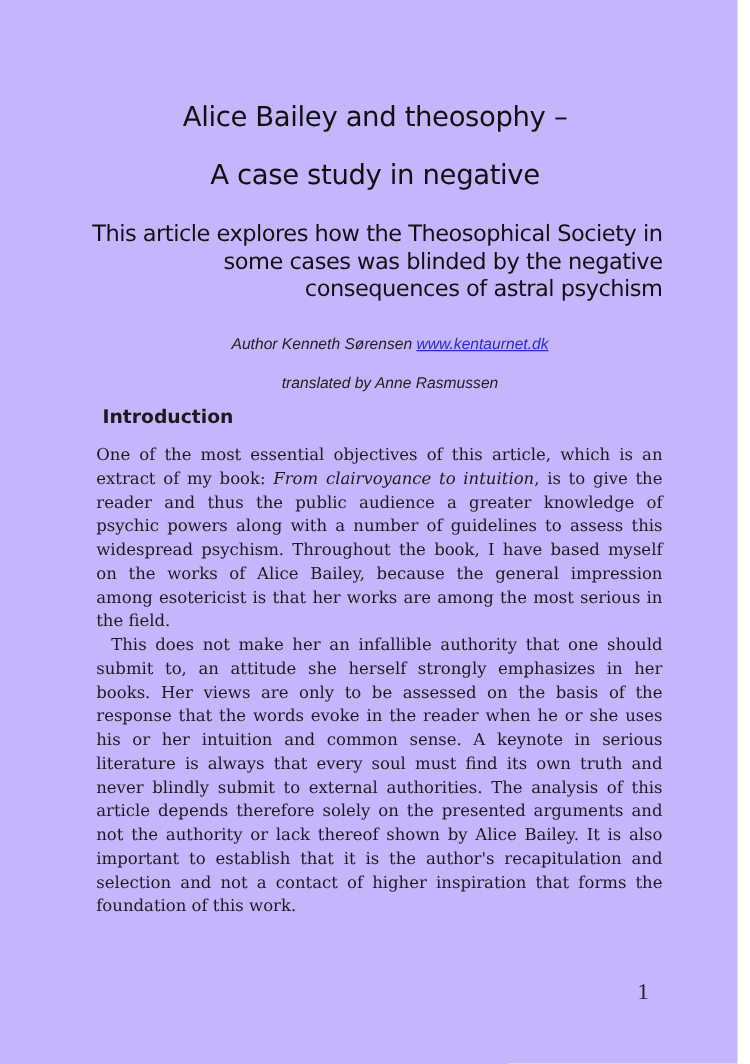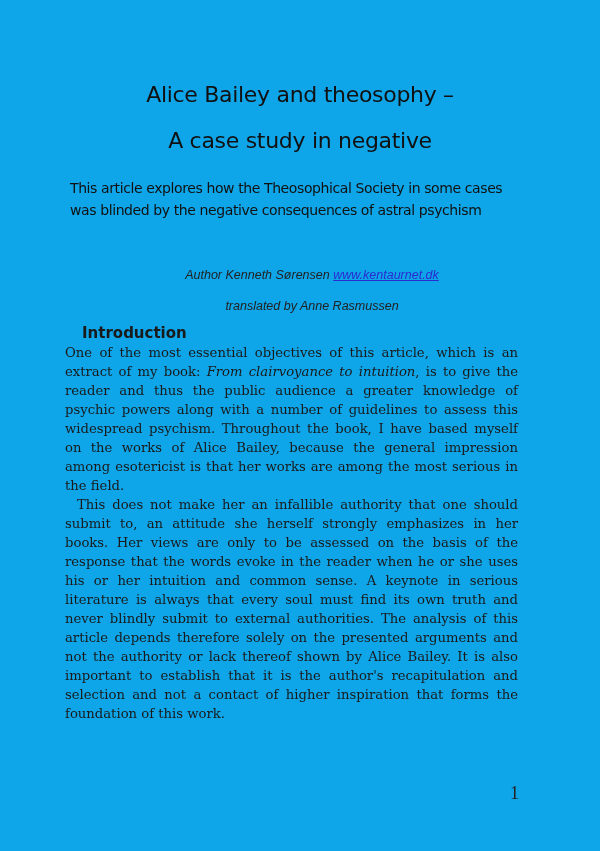--- a/index.html
+++ b/index.html
@@ -1,29 +1,29 @@
 <!DOCTYPE html>
 <html><head>
 <meta charset="utf-8">
 <style>
   html, body { margin: 0; padding: 0; background: #ffffff; }
   body { width: 600px; height: 851px; position: relative; overflow: hidden; color: #1a1a1a; }
-  .page { position: absolute; left: 0; top: 0; width: 600px; height: 851px; background: #0ea5e9; }
+  .page { position: absolute; left: 0; top: 0; width: 552px; height: 851px; background: #c4b5fd; padding-left: 38px; }
 
   .title {
     position: absolute; left: 0; width: 600px; text-align: center;
     font-family: "DejaVu Sans", sans-serif; font-size: 22px; font-weight: normal;
     color: #111; letter-spacing: -0.3px; margin: 0;
   }
   .title.l1 { top: 82px; }
   .title.l2 { top: 128px; }
 
   .subtitle {
-    position: absolute; left: 70px; width: 460px; top: 177px; text-align: left;
-    font-family: "DejaVu Sans", sans-serif; font-size: 14px; line-height: 22px;
+    position: absolute; left: 70px; width: 460px; top: 177px; text-align: right;
+    font-family: "DejaVu Sans", sans-serif; font-size: 18px; line-height: 22px;
     color: #111; letter-spacing: -0.4px; margin: 0;
   }
 
   .byline {
     position: absolute; left: 0; width: 600px; text-align: center;
     font-family: Liberation Sans, sans-serif; font-style: italic; font-size: 12.5px;
     color: #222; margin: 12px;
   }
   .byline.author { top: 256px; }
   .byline.translator { top: 287px; }
@@ -32,21 +32,21 @@
   .heading {
     position: absolute; left: 82px;
     font-family: "DejaVu Sans", sans-serif; font-size: 15px; color: #1a1a1a; margin: 0;
   }
   .heading.intro { top: 324px; }
   .heading.controversial { top: 730px; }
 
   .body-text {
     position: absolute; left: 65px; width: 453px; top: 343px;
     font-family: "DejaVu Serif", serif; font-size: 13.2px; line-height: 19px;
-    color: #1a1a1a; text-align: justify; margin: 0;
+    color: #1a1a1a; text-align: justify; margin: 12px;
   }
   .body-text p { margin: 0; }
   .body-text p.indent { text-indent: 12px; }
   .body-text em { font-style: italic; }
 
   .page-number {
     position: absolute; left: 510px; top: 783px;
     font-family: "Liberation Serif", serif; font-size: 18px; color: #222;
   }
 </style>

